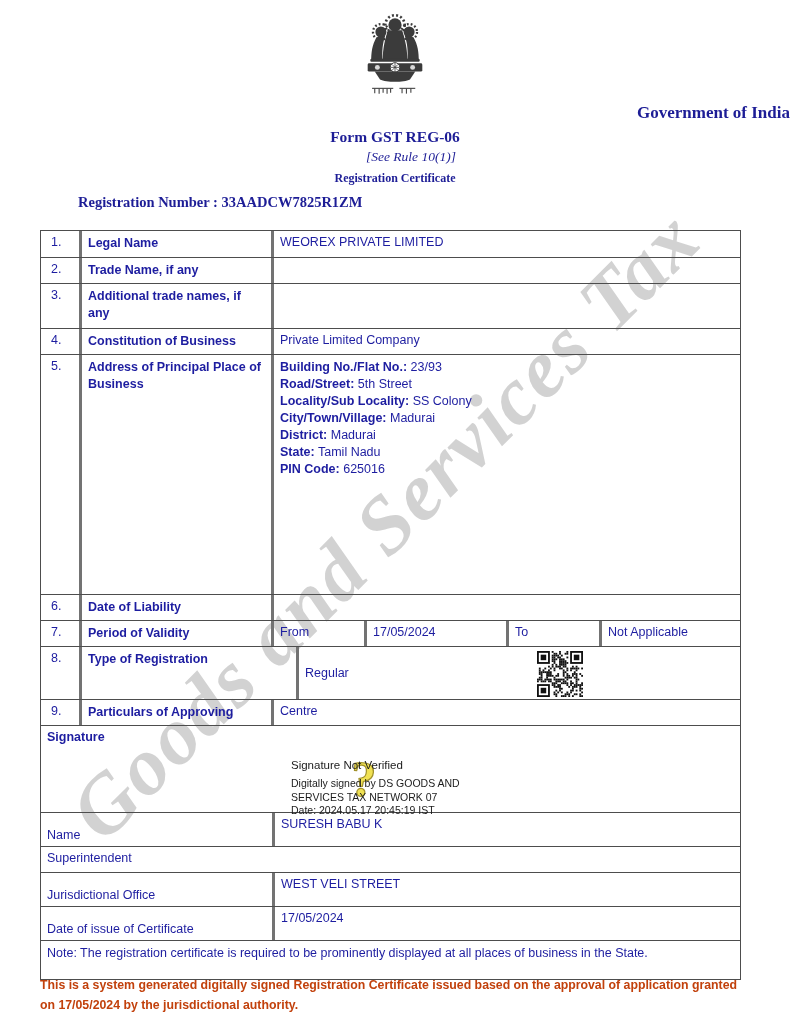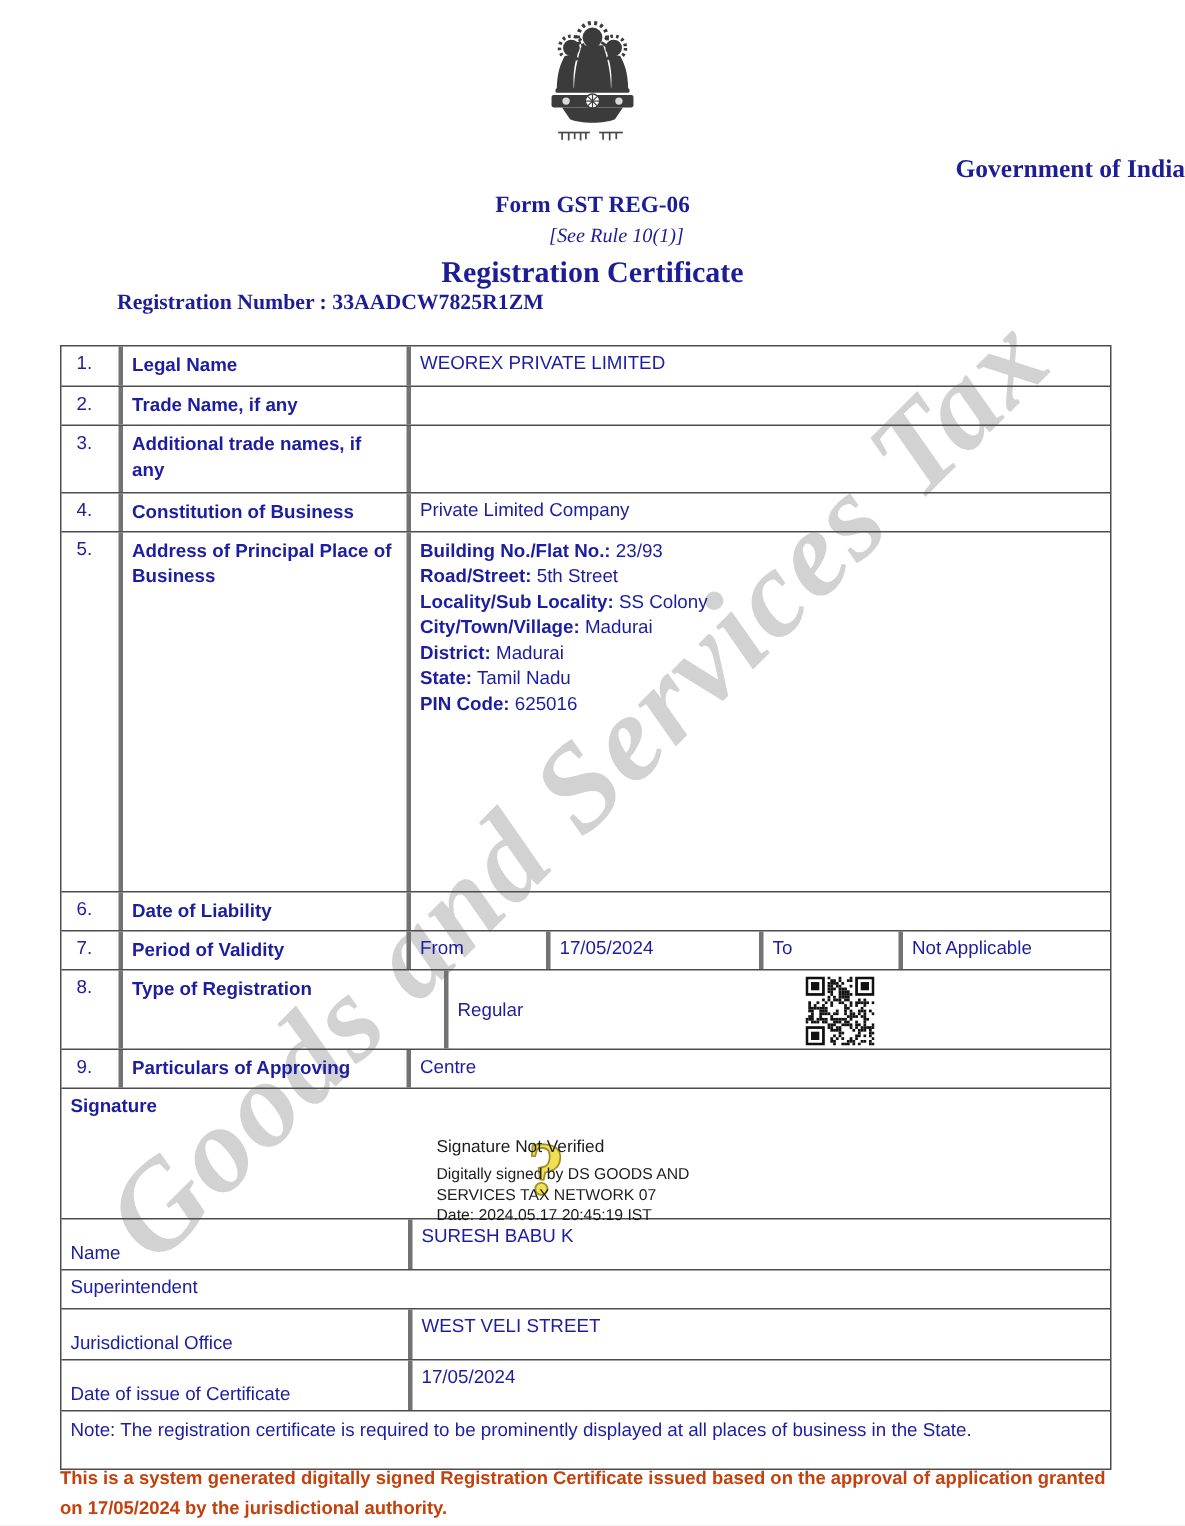--- a/index.html
+++ b/index.html
@@ -21,21 +21,21 @@
   }
   .content { position:relative; z-index:2; }
 
   
   .emblem-wrap { position:absolute; left:50%; top:8px; transform:translateX(-50%); }
   .hdr { position:absolute; width:100%; text-align:center; color:#1d1d96;
          font-family:"Liberation Serif", serif; }
   .h-gov  { top:103px; font-size:17px;   font-weight:bold;text-align:right; }
   .h-form { top:128px; font-size:15.5px; font-weight:bold; }
   .h-rule { top:149px; font-size:13.5px; font-style:italic;margin-left:16px; }
-  .h-cert { top:171px; font-size:20px; font-weight:bold; }
+  .h-cert { top:171px; font-size:12px; font-weight:bold; }
   .regno  { position:absolute; left:78px; top:194px;
             font-family:"Liberation Serif", serif; font-weight:bold;
             font-size:14.5px; color:#1d1d96; }
 
   
   .tbl {
     position:absolute; left:40px; top:230px; width:701px;
     border:1px solid #4d4d4d; color:#1d1da0; font-size:12.5px;
     background:transparent;
   }

